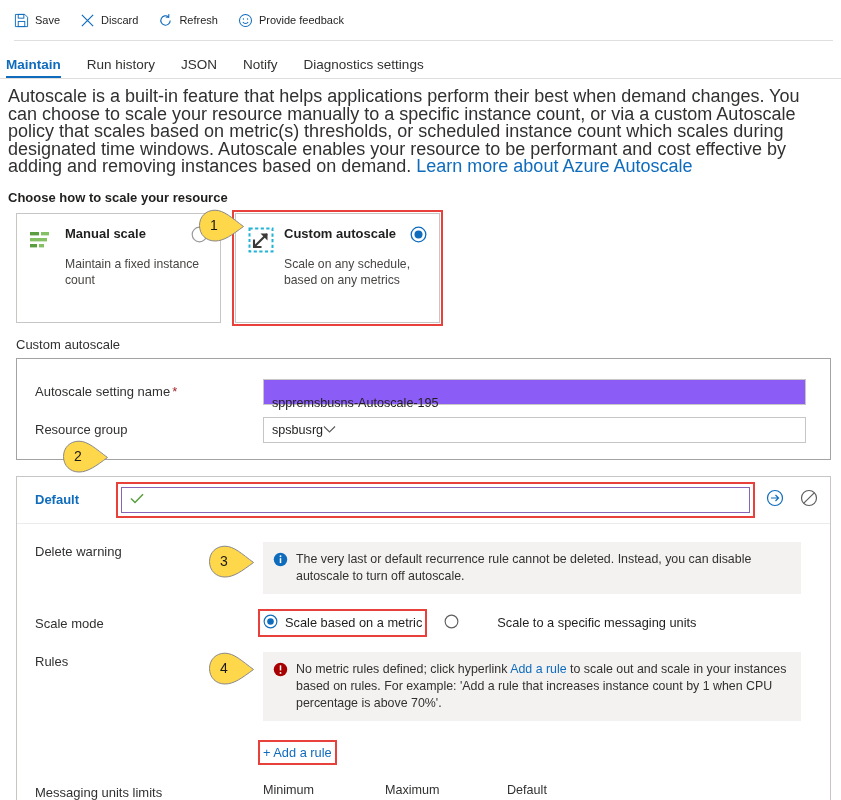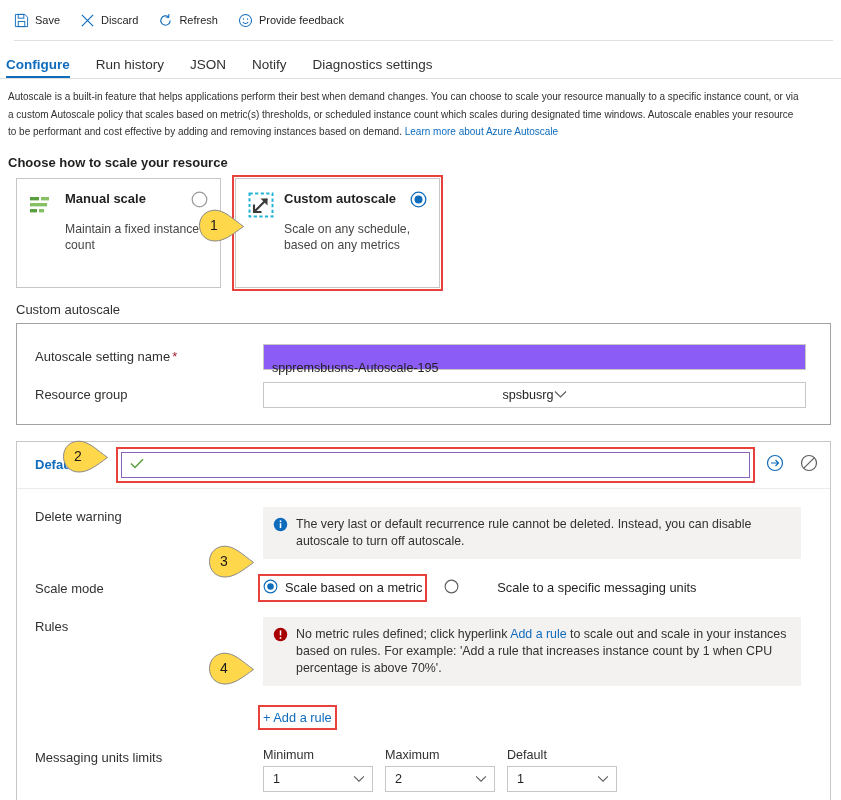--- a/index.html
+++ b/index.html
@@ -44,21 +44,21 @@
     height: 2px; background: #0f6cbd;
   }
   .tabs-sep {
     position: absolute; left: 0; right: 0; top: 78px;
     height: 1px; background: #e1dfdd;
   }
 
   
   .intro {
     padding: 10px 40px 0 8px;
-    font-size: 10px; line-height: 17.5px; color: #323130;
+    font-size: 18px; line-height: 17.5px; color: #323130;
   }
   .intro a { color: #0f6cbd; text-decoration: none; }
   .section-title {
     padding: 14px 8px 0 8px;
     font-size: 13px; font-weight: bold; color: #201f1e;
   }
 
   
   .cards { display: flex; gap: 14px; padding: 8px 8px 0 16px; }
   .card {
@@ -94,21 +94,21 @@
     border: 1px solid #c8c6c4; background: #8b5cf6;
     font-size: 12.6px; color: #201f1e;
     padding: 11px 8px; line-height: 24px;
     font-family: "Liberation Sans", sans-serif;
   }
   .fselect {
     flex: 1; max-width: 543px; height: 26px;
     border: 1px solid #c8c6c4; background: #fff;
     font-size: 12.6px; color: #201f1e;
     padding: 0 8px; line-height: 24px;
-    display: flex; align-items: center; justify-content: center;
+    display: flex; align-items: center; justify-content: flex-start;
     cursor: pointer;
   }
 
   
   .rule-panel {
     margin: 16px 10px 0 16px;
     border: 1px solid #c8c6c4; background: #fff;
   }
   .rule-head {
     display: flex; align-items: center;
@@ -220,21 +220,21 @@
           <circle cx="10.2" cy="6.4" r="0.75" fill="#0f6cbd"></circle>
           <path d="M5.2 9.6a3.3 3.3 0 0 0 5.6 0" fill="none" stroke="#0f6cbd" stroke-width="1.1"></path>
         </svg>
       </span>
       <span>Provide feedback</span>
     </div>
   </div>
   <div class="cmdbar-sep"></div>
 
   <div class="tabs">
-    <div class="tab active">Configure</div>
+    <div class="tab active">Maintain</div>
     <div class="tab">Run history</div>
     <div class="tab">JSON</div>
     <div class="tab">Notify</div>
     <div class="tab">Diagnostics settings</div>
   </div>
   <div class="tabs-sep"></div>
 
   <div class="intro">
     <span>Autoscale is a built-in feature that helps applications perform their best when demand changes. You can choose to scale your resource manually to a specific instance count, or via a custom Autoscale policy that scales based on metric(s) thresholds, or scheduled instance count which scales during designated time windows. Autoscale enables your resource to be performant and cost effective by adding and removing instances based on demand.</span>
     <a href="#">Learn more about Azure Autoscale</a>

